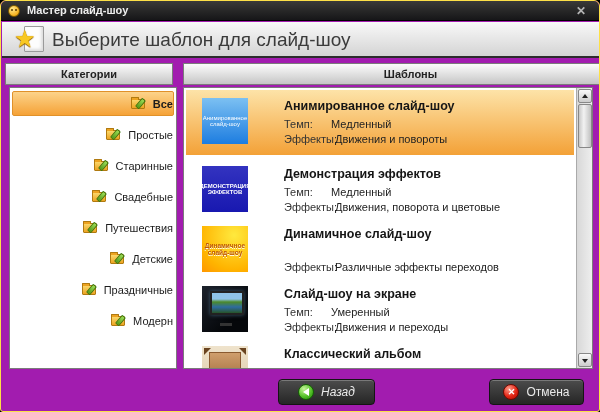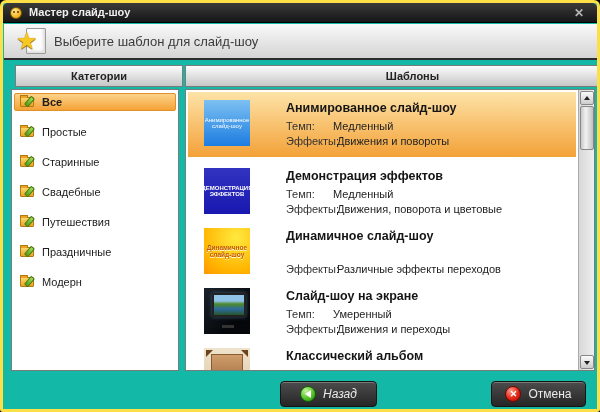--- a/index.html
+++ b/index.html
@@ -1,19 +1,19 @@
 <!DOCTYPE html>
 <html><head>
 <meta charset="utf-8">
 <style>
   * { margin:0; padding:0; box-sizing:border-box; }
   html,body { width:600px; height:412px; background:#000; font-family:"Liberation Sans", sans-serif; }
   .window {
-    position:relative; width:600px; height:412px; background:#14b8a6;
-    border:3px solid #fde047; border-radius:6px 6px 3px 3px; overflow:hidden;
+    position:relative; width:600px; height:412px; background:#a21caf;
+    border:1px solid #fde047; border-radius:6px 6px 3px 3px; overflow:hidden;
   }
   
   .titlebar {
     position:absolute; left:0; top:0; width:100%; height:20px;
     background:linear-gradient(#3a3a38,#161618); border-bottom:1px solid #000;
     border-radius:5px 5px 0 0;
   }
   .app-icon {
     position:absolute; left:7px; top:4px; width:12px; height:12px; border-radius:50%;
     background:radial-gradient(circle at 35% 30%, #ffe98c, #f4b01e 70%, #c07d00);
@@ -40,38 +40,38 @@
     position:absolute; right:0; top:1px; width:20px; height:26px; background:#fdfdfd;
     border:1px solid #9a9a9a; border-radius:1px;
     box-shadow:inset -2px -2px 3px #ddd;
   }
   .header-icon .star {
     position:absolute; left:-2px; top:1px; font-size:24px; line-height:26px; color:#f8c822;
     text-shadow:0 0 1px #b07800, 0 1px 1px #8a5a00;
   }
   .header-title {
     position:absolute; left:50px; top:0; height:40px; line-height:36px;
-    font-size:13px; color:#3b3b3b;
+    font-size:19px; color:#3b3b3b;
   }
   
   .panel-header {
     position:absolute; top:62px; height:22px;
     background:linear-gradient(#fcfcfc,#c6c6c6); border:1px solid #7b7b7b;
     font-size:11px; font-weight:bold; color:#222; text-align:center; line-height:20px;
   }
-  .cat-header { left:12px; width:168px; }
+  .cat-header { left:4px; width:168px; }
   .tpl-header { left:182px; width:430px;padding-left:25px; }
   
   .cat-body {
     position:absolute; left:8px; top:86px; width:168px; height:282px;
     background:#fff; border:1px solid #7b7b7b;
   }
   .cat-row {
-    position:relative; height:18px; margin:0 2px 12px 2px; display:flex; align-items:center;
-    font-size:11px; color:#1c1c1c; border:1px solid transparent; border-radius:2px;
+    position:relative; height:25px; margin:0 2px 6px 2px; display:flex; align-items:center;
+    font-size:11px; color:#1c1c1c; border:1px solid transparent; border-radius:2px;justify-content:flex-end;
   }
   .cat-row:first-child { margin-top:3px; }
   .cat-row.selected {
     background:linear-gradient(#fcd38a,#f5a237); border-color:#e0912a; font-weight:bold;
   }
   .folder-icon {
     position:relative; width:14px; height:10px; margin:0 8px 0 5px;
     background:linear-gradient(#fad76a,#eda321); border:1px solid #b07a10; border-radius:1px;
   }
   .folder-icon:before {
@@ -226,20 +226,24 @@
     <div class="cat-row">
       <span class="folder-icon"></span>
       <span>Свадебные</span>
     </div>
     <div class="cat-row">
       <span class="folder-icon"></span>
       <span>Путешествия</span>
     </div>
     <div class="cat-row">
       <span class="folder-icon"></span>
+      <span>Детские</span>
+    </div>
+    <div class="cat-row">
+      <span class="folder-icon"></span>
       <span>Праздничные</span>
     </div>
     <div class="cat-row">
       <span class="folder-icon"></span>
       <span>Модерн</span>
     </div>
   </div>
 
   <div class="tpl-body">
     <div class="tpl-list">

